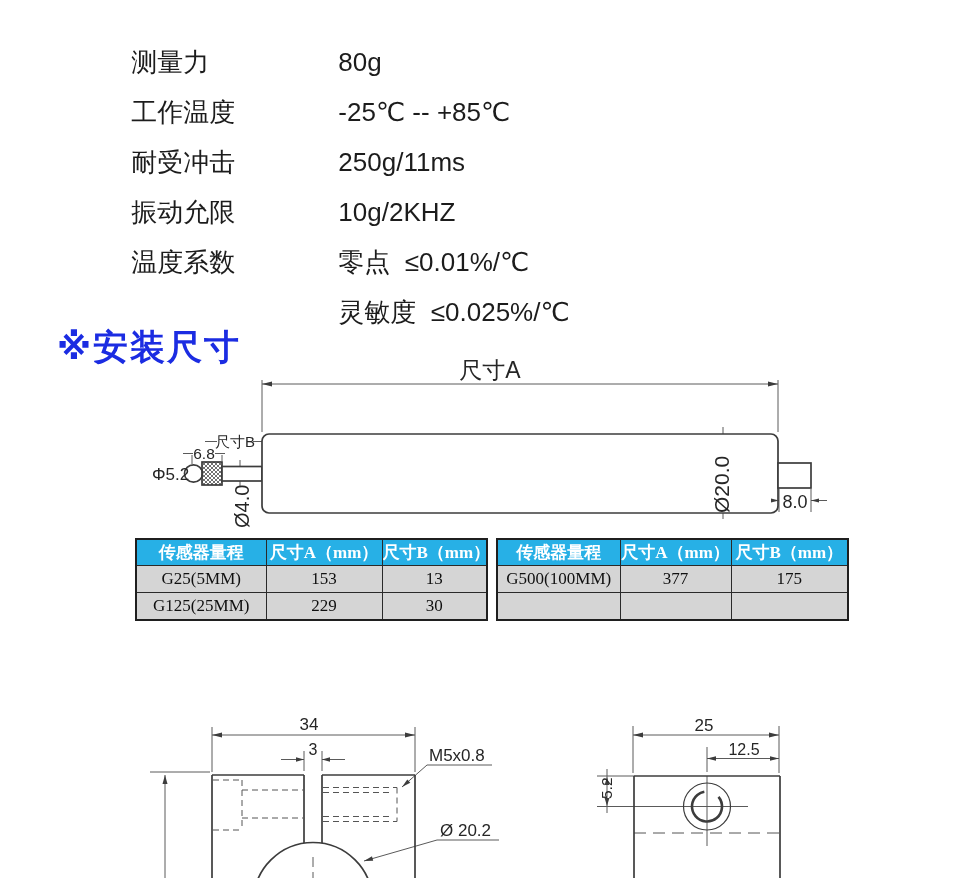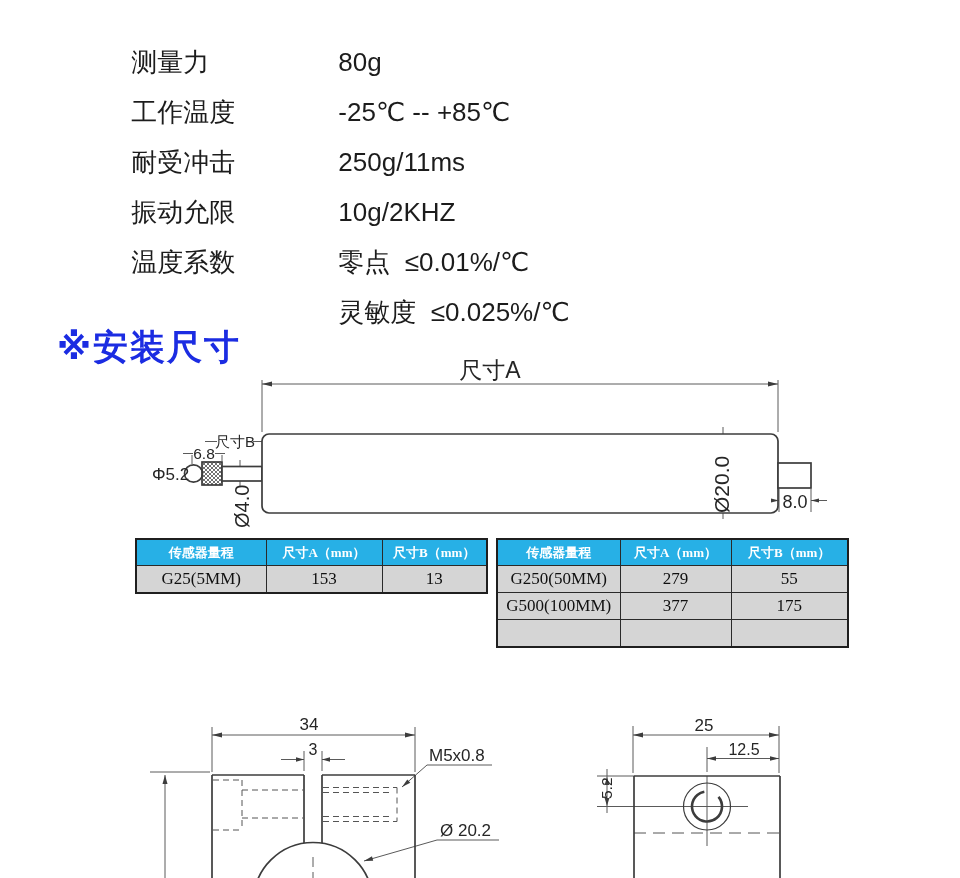--- a/index.html
+++ b/index.html
@@ -20,21 +20,21 @@
   #sensor-svg{left:140px;top:350px;}
   #fixture-svg{left:140px;top:703px;}
   svg text{font-family:"Liberation Sans","DejaVu Sans",sans-serif;fill:#262626;}
   
   .dim-table{position:absolute;top:538px;border-collapse:collapse;table-layout:fixed;
              font-family:"Liberation Serif","DejaVu Serif",serif;font-size:17px;color:#101010;
              border:2px solid #1f1f1f;}
   .dim-table th,.dim-table td{border:1.6px solid #2a2a2a;background:var(--cell-bg,#d5d5d5);
              text-align:center;vertical-align:middle;padding:0;height:26px;
              overflow:hidden;white-space:nowrap;}
-  .dim-table th{background:var(--header-bg,#27b0e6);color:#ffffff;font-weight:bold;height:25px;font-size:13px;text-align:center;}
+  .dim-table th{background:var(--header-bg,#27b0e6);color:#ffffff;font-weight:bold;height:25px;font-size:17px;text-align:center;}
   #table-left{left:135px;width:351px;}
   #table-right{left:496px;width:351px;}
 </style>
 </head>
 <body>
 
 <div class="page">
 
   <div class="spec-list">
     <div class="spec-row">
@@ -118,39 +118,39 @@
         <tr>
       <th>传感器量程</th>
       <th>尺寸A（mm）</th>
       <th>尺寸B（mm）</th>
     </tr>
     <tr>
       <td>G25(5MM)</td>
       <td>153</td>
       <td>13</td>
     </tr>
+    <tr>
+      <td>G125(25MM)</td>
+      <td>229</td>
+      <td>30</td>
+    </tr>
   </tbody>
     </table>
 
   <table class="dim-table" id="table-right">
     <colgroup>
         <col style="width:123px">
         <col style="width:111px">
         <col style="width:117px">
       </colgroup>
     <tbody>
         <tr>
       <th>传感器量程</th>
       <th>尺寸A（mm）</th>
       <th>尺寸B（mm）</th>
-    </tr>
-    <tr>
-      <td>G250(50MM)</td>
-      <td>279</td>
-      <td>55</td>
     </tr>
     <tr>
       <td>G500(100MM)</td>
       <td>377</td>
       <td>175</td>
     </tr>
     <tr>
       <td></td>
       <td></td>
       <td></td>

